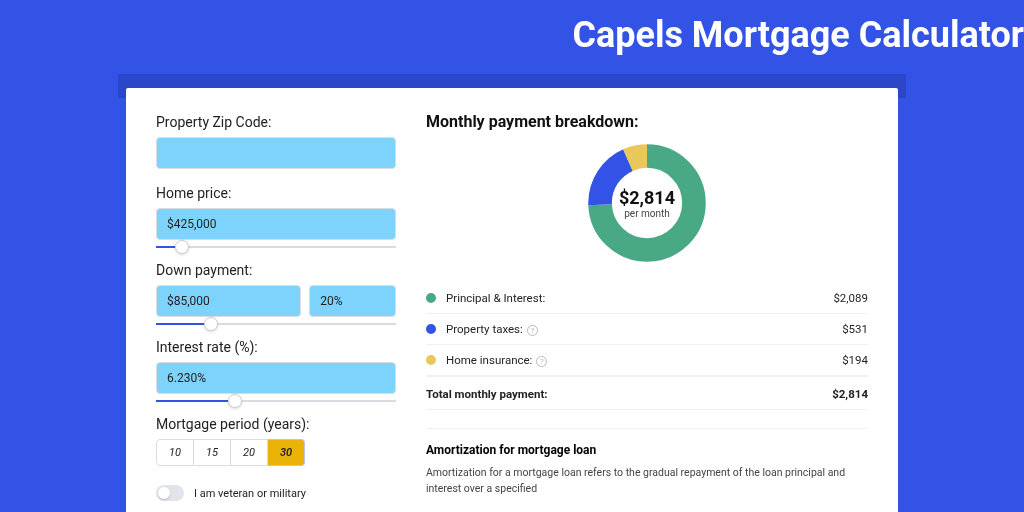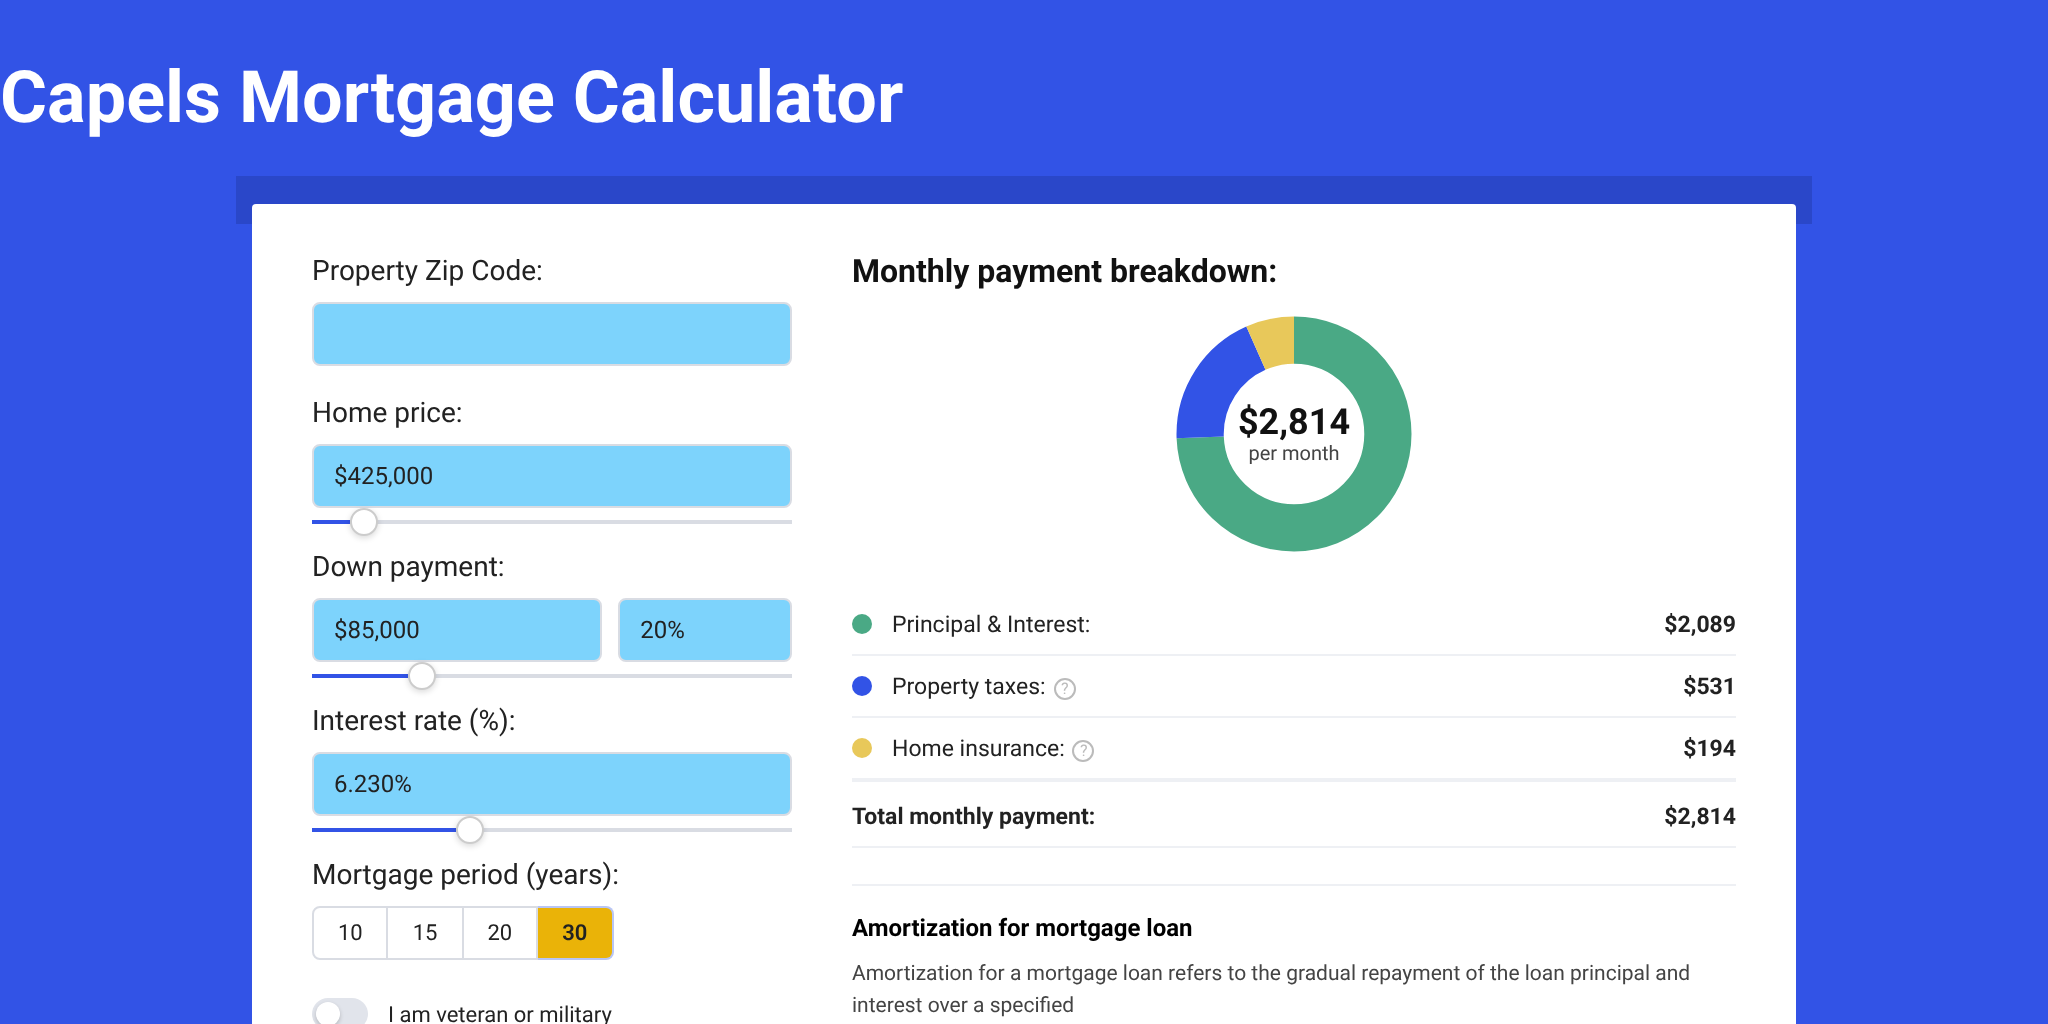--- a/index.html
+++ b/index.html
@@ -1,52 +1,52 @@
 <!DOCTYPE html>
 <html><head>
 <meta charset="utf-8">
 <style>
   *{box-sizing:border-box;margin:0;padding:0;font-family:-apple-system,BlinkMacSystemFont,"Segoe UI",Roboto,sans-serif;}
   body{width:1024px;height:512px;overflow:hidden;background:#3253e6;}
-  .title-wrap{width:100%;text-align:left;padding:28px 0 18px 0;}
+  .title-wrap{width:100%;text-align:right;padding:14px 0 18px 0;}
   .title{color:#fff;font-size:36px;font-weight:700;}
   .shadow-bar{background:#2a47c9;width:788px;height:24px;margin:0 auto;}
   .card{background:#fff;width:772px;margin:-10px auto 0 auto;padding:24px 30px;display:flex;gap:30px;border-radius:2px;}
   .left{width:240px;}
   .right{flex:1;}
   .lbl{font-size:14px;color:#222;margin-bottom:7px;margin-top:2px;display:block;}
   .in{width:100%;height:32px;border:1px solid #d9dce3;border-radius:4px;padding:0 10px;font-size:12px;color:#222;background:#7dd3fc;}
   .slider-track{position:relative;height:2px;background:#d9dce3;margin:6px 0 14px 0;}
   .slider-fill{position:absolute;top:0;left:0;height:2px;background:#3253e6;}
   .slider-thumb{position:absolute;top:-6px;width:14px;height:14px;background:#fff;border:1px solid #ccc;border-radius:50%;box-shadow:0 1px 3px rgba(0,0,0,0.15);}
   .row2{display:flex;gap:8px;}
   .row2 .in:first-child{flex:1.9;}
   .row2 .in:last-child{flex:1;}
   .periods{display:flex;gap:0;margin:6px 0 16px 0;}
-  .pbtn{padding:6px 12px;font-size:11px;border:1px solid #d9dce3;background:#fff;color:#222;cursor:pointer;}
+  .pbtn{padding:6px 12px;font-size:11px;border:1px solid #d9dce3;background:#fff;color:#222;cursor:pointer;font-style:italic;}
   .pbtn+.pbtn{border-left:none;}
   .pbtn:first-child{border-radius:4px 0 0 4px;}
   .pbtn:last-child{border-radius:0 4px 4px 0;}
   .pbtn.active{background:#eab308;border-color:#b8c5f5;font-weight:600;}
   .toggle-row{display:flex;align-items:center;gap:10px;margin-top:19px;}
   .toggle{width:28px;height:16px;background:#e1e4eb;border-radius:10px;position:relative;}
   .toggle::after{content:"";position:absolute;left:2px;top:2px;width:12px;height:12px;background:#fff;border-radius:50%;box-shadow:0 1px 2px rgba(0,0,0,0.2);}
   .tlabel{font-size:11px;color:#222;}
   .section-title{font-size:16px;font-weight:700;color:#111;margin-bottom:10px;}
   .donut-wrap{display:flex;justify-content:center;margin:6px 0 18px 0;}
   .donut{position:relative;width:124px;height:124px;}
   .donut svg{width:124px;height:124px;transform:rotate(-90deg);}
   .donut-center{position:absolute;top:0;left:0;width:100%;height:100%;display:flex;flex-direction:column;align-items:center;justify-content:center;}
   .dval{font-size:18px;font-weight:700;color:#111;}
   .dsub{font-size:10px;color:#444;}
   .brow{display:flex;align-items:center;padding:8px 0;border-bottom:1px solid #eef0f4;font-size:11.5px;color:#222;}
   .brow:last-of-type{border-bottom:none;}
   .dot{width:10px;height:10px;border-radius:50%;margin-right:10px;flex-shrink:0;}
   .bname{flex:1;}
-  .bval{font-weight:700;}
+  .bval{font-weight:400;}
   .brow.total{border-top:1px solid #eef0f4;font-weight:700;padding-top:10px;}
   .brow.total .bval{font-weight:700;}
   .info{display:inline-flex;width:11px;height:11px;border:1px solid #bbb;border-radius:50%;font-size:8px;color:#bbb;align-items:center;justify-content:center;margin-left:4px;}
   .sep{height:1px;background:#eef0f4;margin:18px 0 14px 0;}
   .amort-title{font-size:12px;font-weight:700;margin-bottom:8px;}
   .amort-text{font-size:10.5px;color:#444;line-height:1.5;}
 </style>
 </head>
 <body>
 

